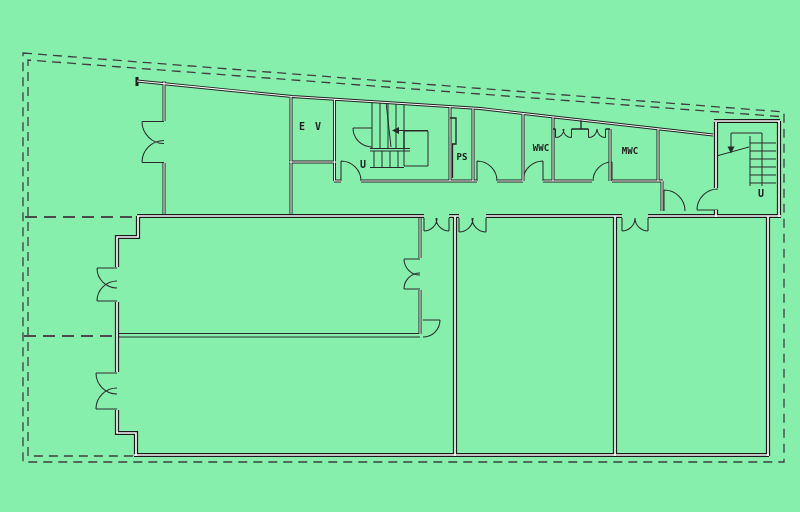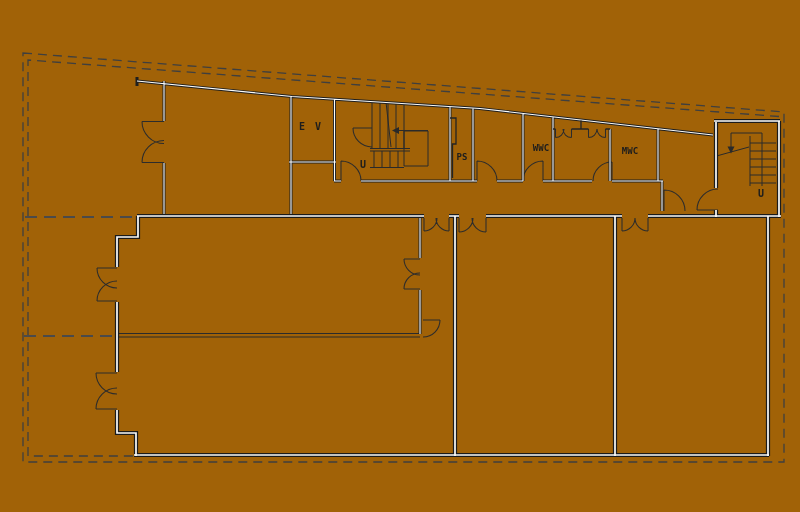--- a/index.html
+++ b/index.html
@@ -1,19 +1,19 @@
 <!DOCTYPE html>
 <html><head>
 <meta charset="utf-8">
 <style>
   html,body{margin:0;padding:0;background:#ffffff;}
   .sheet{
     position:relative;
     width:800px;height:512px;
-    background:#a16207;
+    background:#86efac;
     overflow:hidden;
     font-family:"DejaVu Sans Mono","Liberation Mono",monospace;
   }
   .sheet svg{position:absolute;left:0;top:0;}
   text.room-label{
     fill:#1d1d1d;
     font-family:"DejaVu Sans Mono","Liberation Mono",monospace;
     font-weight:bold;
   }
 </style>

